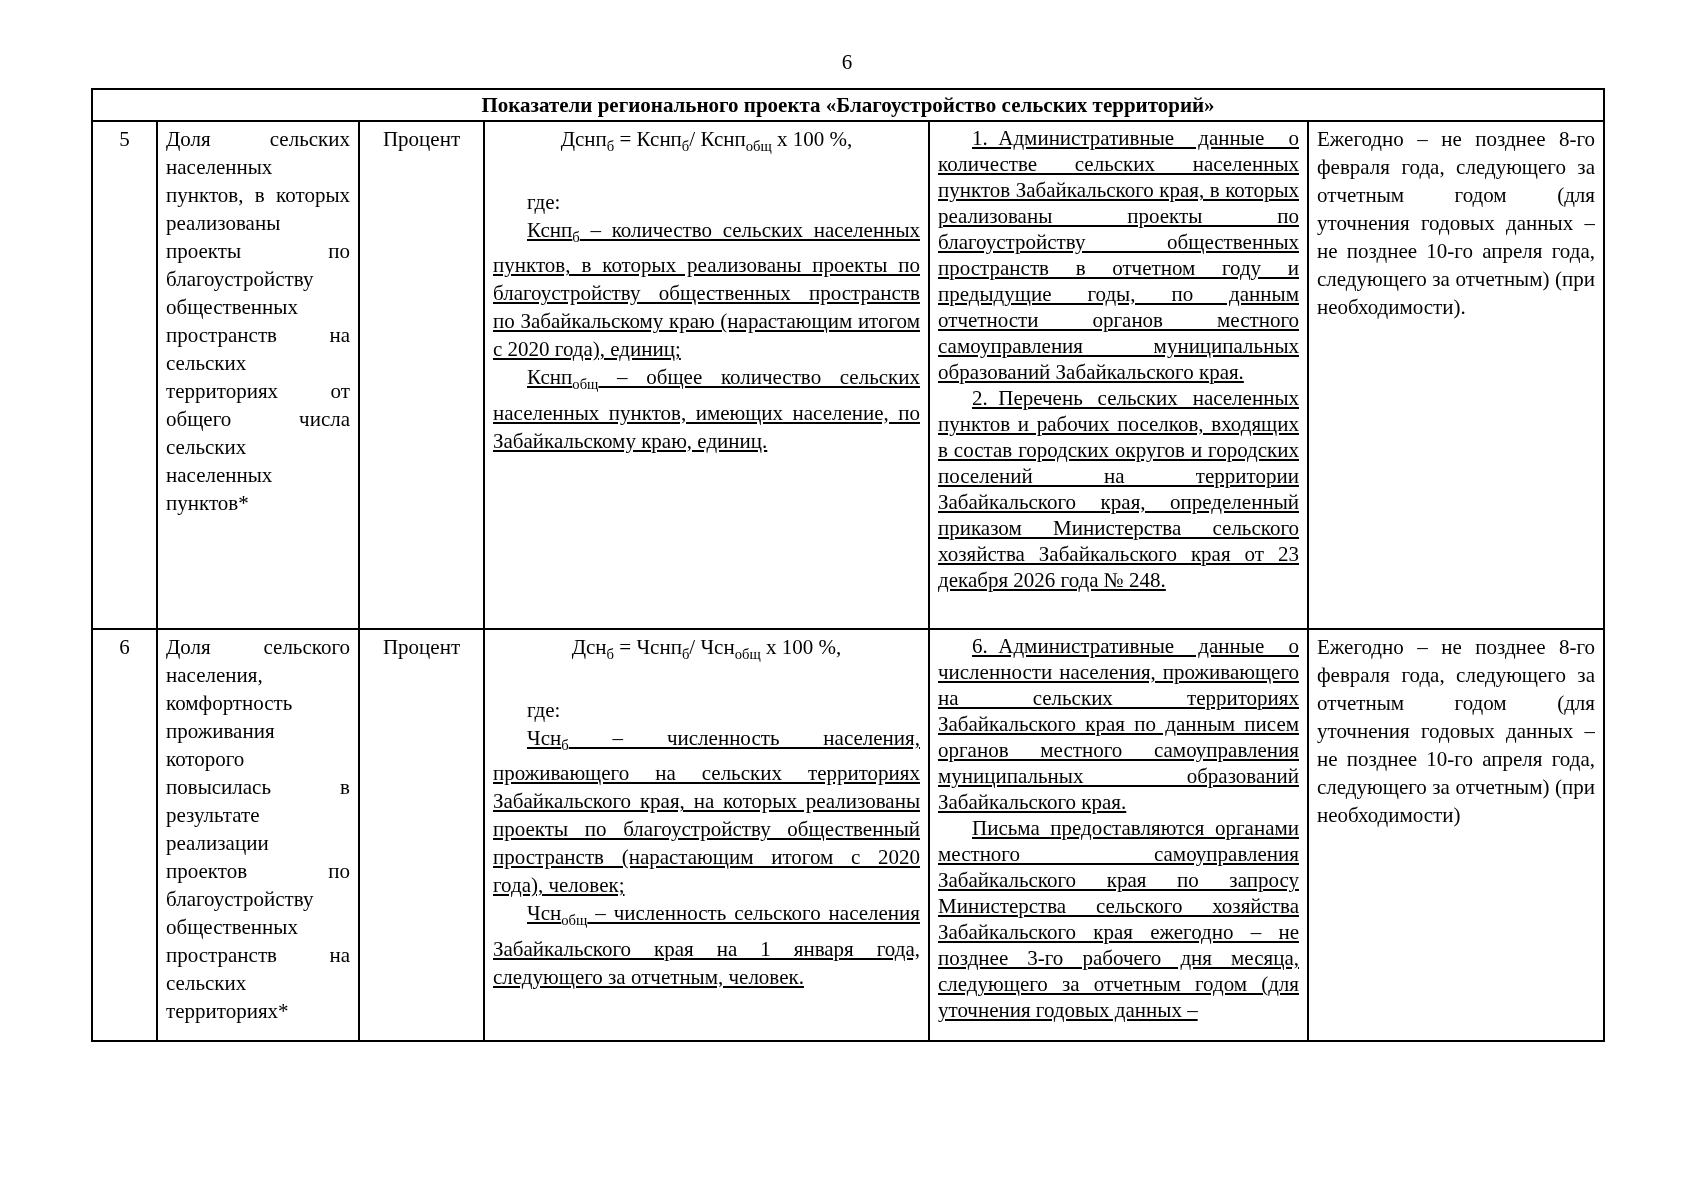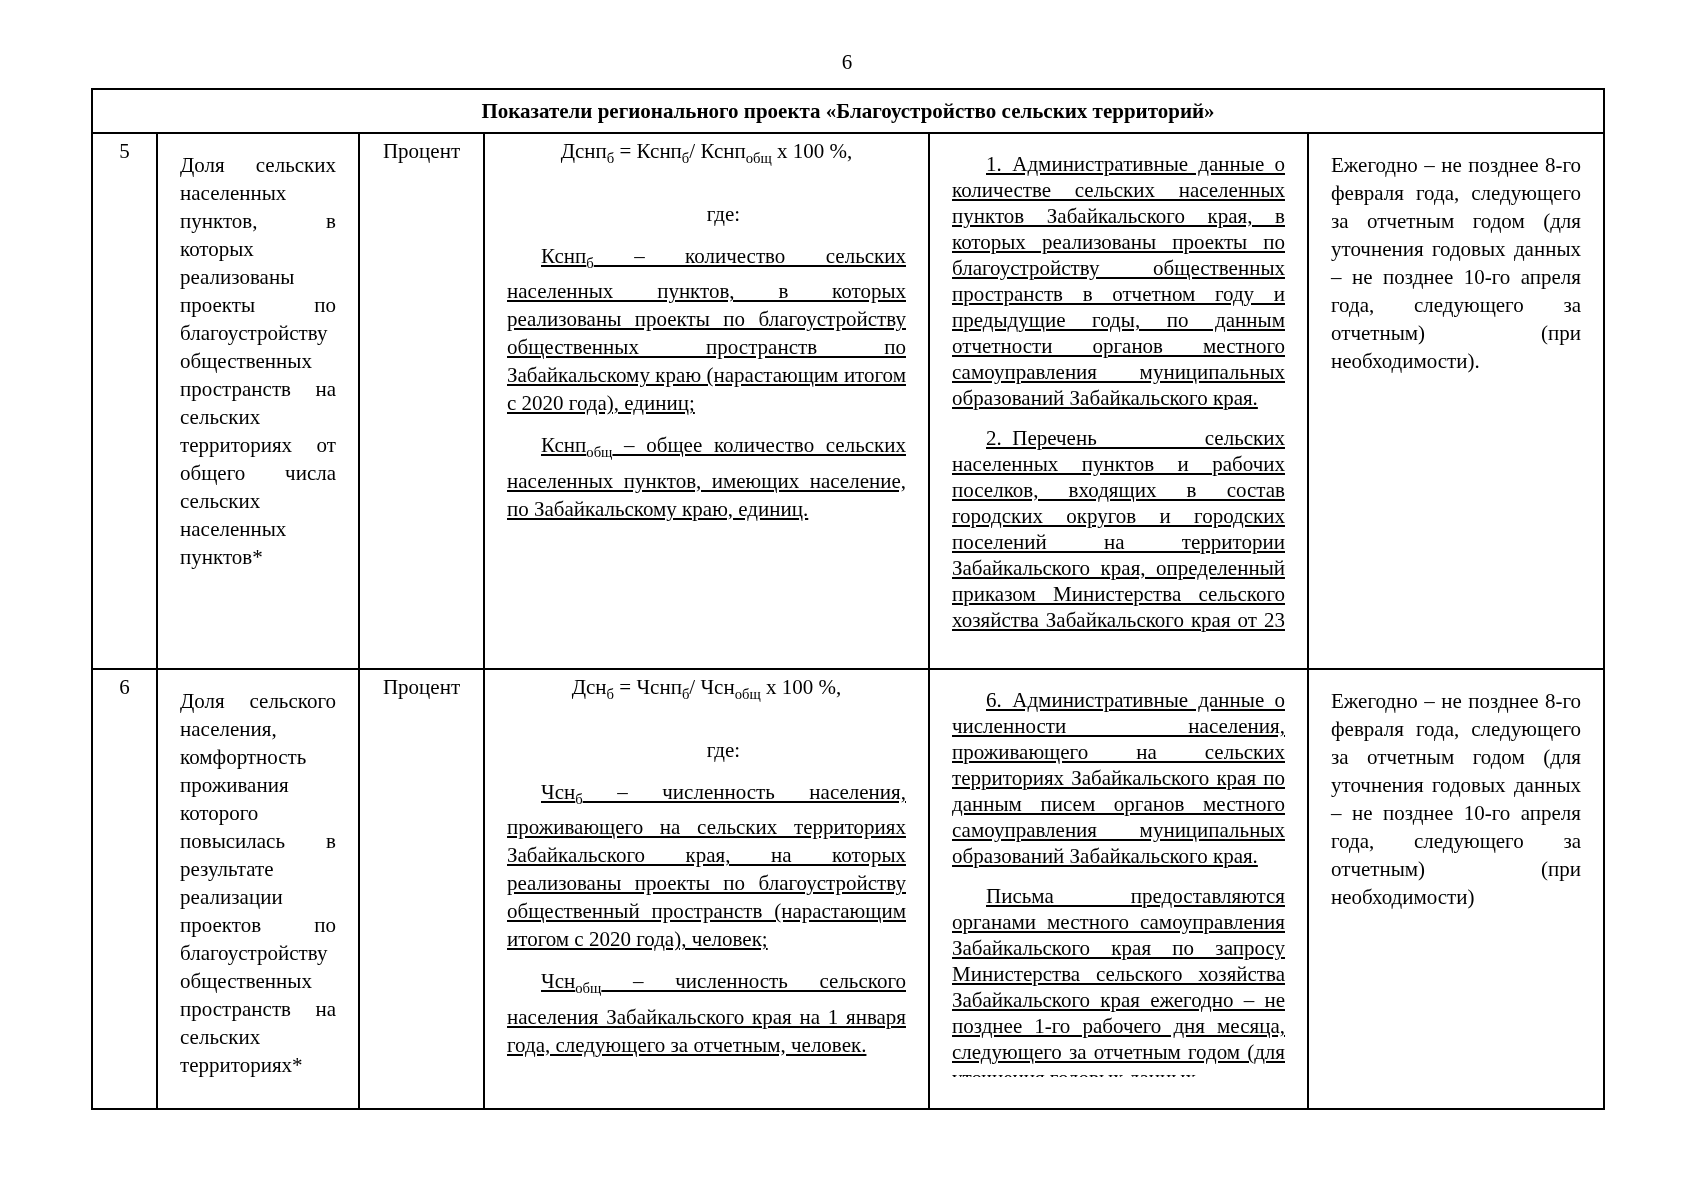--- a/index.html
+++ b/index.html
@@ -40,42 +40,42 @@
   td {
     vertical-align: top;
     padding: 3px 8px;
     font-size: 21px;
     line-height: 28px;
   }
   .table-title {
     text-align: center;
     font-weight: bold;
     font-size: 21px;
-    padding: 8px 4px;
+    padding: 2px 4px;
     line-height: 26px;
   }
   .cell {
     overflow: hidden;
   }
   .row-main .cell { height: 500px; }
   .row-second .cell { height: 404px; }
   .col-num, .col-unit { text-align: center; }
   .para {
-    margin: 14px;
+    margin: 0;
     text-align: justify;
   }
   .indent { text-indent: 34px; text-decoration: underline; }
   .formula-line {
     margin: 0;
     text-align: center;
   }
   .where-label {
     margin: 28px 0 0 0;
     text-indent: 34px;
-    text-align: center;
+    text-align: left;
   }
   .col-source .para, .col-source { line-height: 26px; }
   .col-timing .para { text-align: justify; }
   sub { font-size: 70%; }
 </style>
 </head>
 <body>
 
 <div class="page">
   <div class="page-number">6</div>
@@ -144,21 +144,21 @@
           <p class="where-label">где:</p>
           <div>
                 <p class="para indent">Чсн<sub>б</sub> – численность населения, проживающего на сельских территориях Забайкальского края, на которых реализованы проекты по благоустройству общественный пространств (нарастающим итогом с 2020 года), человек;</p>
                 <p class="para indent">Чсн<sub>общ</sub> – численность сельского населения Забайкальского края на 1 января года, следующего за отчетным, человек.</p>
               </div>
         </div>
       </td>
       <td class="col-source">
         <div class="cell">
               <p class="para indent">6. Административные данные о численности населения, проживающего на сельских территориях Забайкальского края по данным писем органов местного самоуправления муниципальных образований Забайкальского края.</p>
-              <p class="para indent">Письма предоставляются органами местного самоуправления Забайкальского края по запросу Министерства сельского хозяйства Забайкальского края ежегодно – не позднее 1-го рабочего дня месяца, следующего за отчетным годом (для уточнения годовых данных –</p>
+              <p class="para indent">Письма предоставляются органами местного самоуправления Забайкальского края по запросу Министерства сельского хозяйства Забайкальского края ежегодно – не позднее 3-го рабочего дня месяца, следующего за отчетным годом (для уточнения годовых данных –</p>
             </div>
       </td>
       <td class="col-timing">
         <div class="cell">
           <p class="para">Ежегодно – не позднее 8-го февраля года, следующего за отчетным годом (для уточнения годовых данных – не позднее 10-го апреля года, следующего за отчетным) (при необходимости)</p>
         </div>
       </td>
     </tr>
   </tbody>
     </table>

